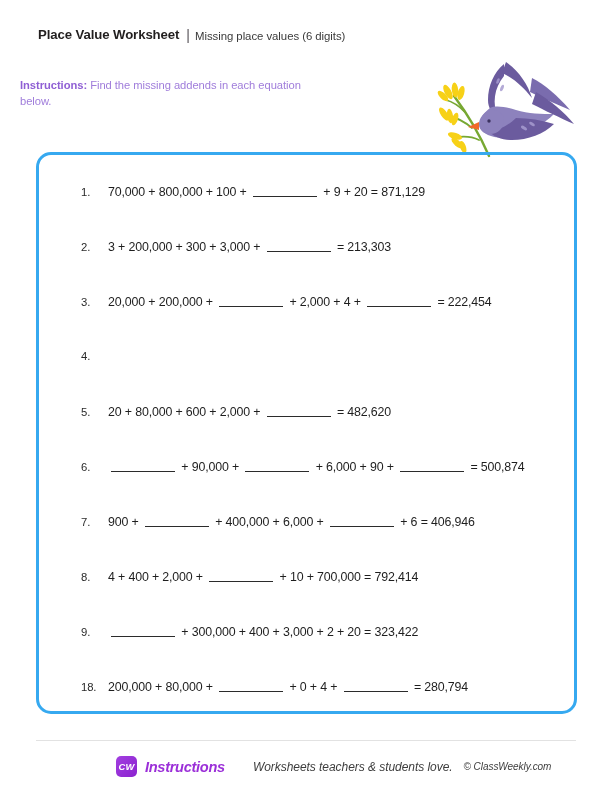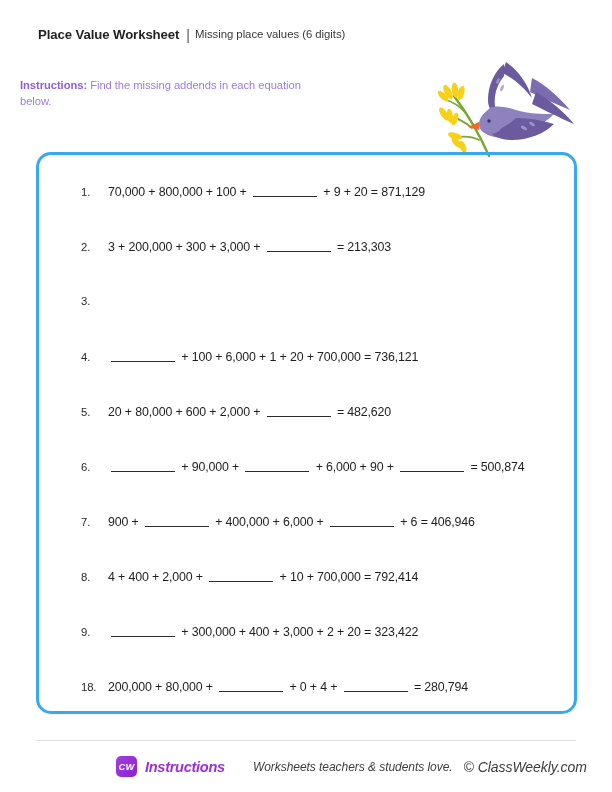--- a/index.html
+++ b/index.html
@@ -18,21 +18,21 @@
 
   
   .header {
     position: absolute;
     left: 38px;
     top: 26px;
     width: 420px;
   }
   .title-line {
     display: flex;
-    align-items: center;
+    align-items: flex-end;
     white-space: nowrap;
   }
   .title-main {
     font-size: 13.2px;
     font-weight: bold;
     color: #221f1f;
     letter-spacing: -0.1px;
   }
   .title-sep {
     display: inline-block;
@@ -161,21 +161,21 @@
     letter-spacing: -0.3px;
   }
   .footer-tag {
     margin-left: 28px;
     font-size: 12px;
     color: #3d3d3d;
     letter-spacing: -0.05px;
   }
   .footer-copy {
     margin-left: 11px;
-    font-size: 14px;
+    font-size: 10px;
     color: #3d3d3d;
     letter-spacing: -0.05px;
   }
 </style>
 </head>
 <body>
 
 <div class="header">
   <div class="title-line">
     <span class="title-main">Place Value Worksheet</span>
@@ -248,24 +248,24 @@
     <div class="q-row" style="top:30px">
       <span class="q-num">1.</span>
       <span class="q-eq">70,000 + 800,000 + 100 + <span class="blank"></span> + 9 + 20 = 871,129</span>
     </div>
     <div class="q-row" style="top:85px">
       <span class="q-num">2.</span>
       <span class="q-eq">3 + 200,000 + 300 + 3,000 + <span class="blank"></span> = 213,303</span>
     </div>
     <div class="q-row" style="top:140px">
       <span class="q-num">3.</span>
+      <span class="q-eq">20,000 + 200,000 + <span class="blank"></span> + 2,000 + 4 + <span class="blank"></span> = 222,454</span>
     </div>
     <div class="q-row" style="top:195px">
       <span class="q-num">4.</span>
-      <span class="q-eq"><span class="blank"></span> + 100 + 6,000 + 1 + 20 + 700,000 = 736,121</span>
     </div>
     <div class="q-row" style="top:250px">
       <span class="q-num">5.</span>
       <span class="q-eq">20 + 80,000 + 600 + 2,000 + <span class="blank"></span> = 482,620</span>
     </div>
     <div class="q-row" style="top:305px">
       <span class="q-num">6.</span>
       <span class="q-eq"><span class="blank"></span> + 90,000 + <span class="blank"></span> + 6,000 + 90 + <span class="blank"></span> = 500,874</span>
     </div>
     <div class="q-row" style="top:360px">

